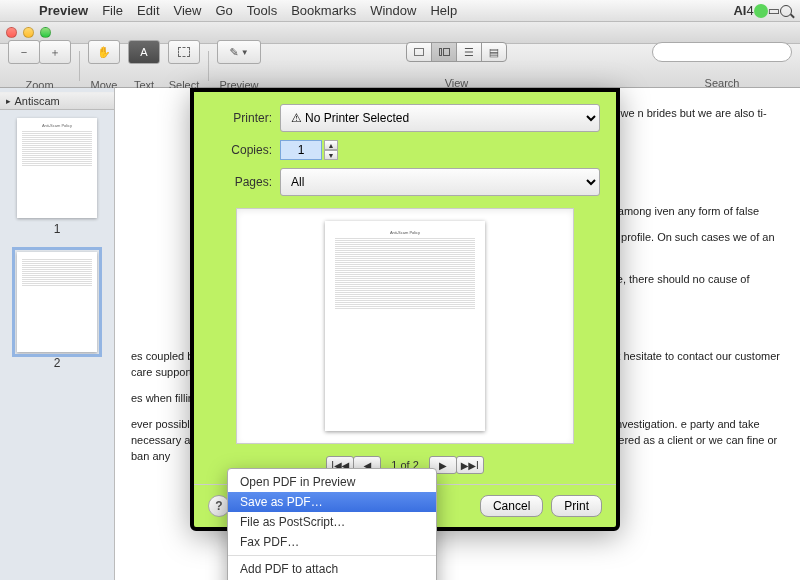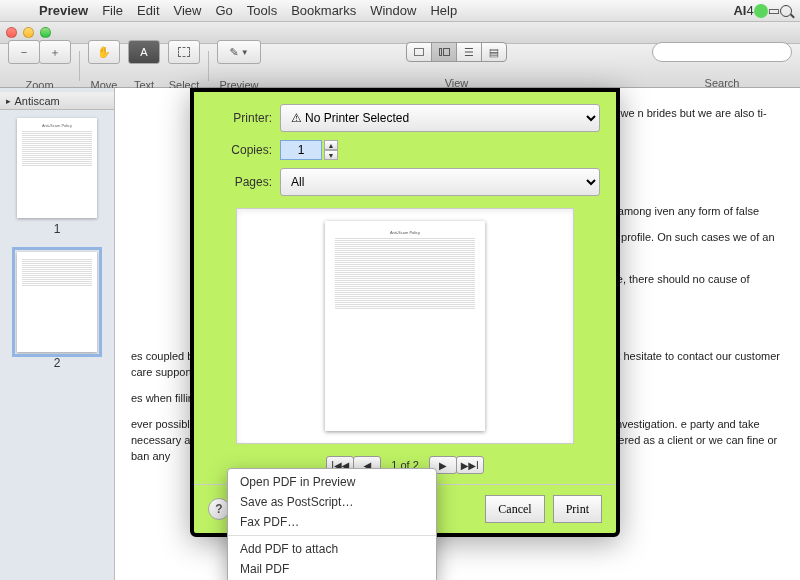--- a/index.html
+++ b/index.html
@@ -48,21 +48,21 @@
   .sheet input[type=text]{ width:42px; height:20px; border:1px solid #7aa6da; background:#cfe3fb; text-align:center; font-size:12px;}
   .stepper { width:14px; height:20px; display:flex; flex-direction:column; margin-left:2px;}
   .stepper span{flex:1; border:1px solid #aaa; background:linear-gradient(#fff,#e0e0e0); font-size:7px; display:flex;align-items:center;justify-content:center;}
   .preview-area { background:#fff; margin: 8px 42px; height: 236px; border:1px solid #ccc; display:flex; align-items:center; justify-content:center; box-shadow: inset 0 2px 6px rgba(0,0,0,.08);}
   .preview-page { width: 160px; height: 210px; background:#fff; box-shadow: 0 1px 4px rgba(0,0,0,.4); font-size:3px; color:#888; padding:10px 10px; line-height:4px; overflow:hidden;}
   .nav-row { display:flex; align-items:center; justify-content:center; gap:10px; padding: 4px 0 10px; font-size:11px;}
   .nav-row .navbtn { width:28px; height:18px; border:1px solid #999; border-radius:3px; background:linear-gradient(#fbfbfb,#e4e4e4); display:flex;align-items:center;justify-content:center; font-size:10px;}
   .nav-row .navbtn + .navbtn { margin-left:-1px;}
   .sheet-footer { border-top:1px solid #ccc; padding: 10px 14px; display:flex; align-items:center; gap:8px;}
   .help-btn { width:22px; height:22px; border-radius:50%; border:1px solid #aaa; background:linear-gradient(#fdfdfd,#e4e4e4); display:flex;align-items:center;justify-content:center; font-weight:bold; color:#555;}
-  .ac-btn { height:28px; padding: 0 12px; border:1px solid #999; border-radius:0; background:linear-gradient(#fdfdfd,#e4e4e4); font-size:12px;font-family:Liberation Serif, serif;}
+  .ac-btn { height:22px; padding: 0 12px; border:1px solid #999; border-radius:8px; background:linear-gradient(#fdfdfd,#e4e4e4); font-size:12px;}
   .ac-btn.pdf::after{content:" ▼"; font-size:9px;}
   .footer-spacer { flex:1; }
   
   .pdf-menu { position:absolute; left:227px; top:468px; width:210px; background:#fff; border:1px solid #aaa; border-radius:4px; box-shadow: 0 6px 20px rgba(0,0,0,.35); z-index:30; padding:3px 0; font-size:12px;}
   .pdf-menu .mi { padding: 3px 12px; cursor:default;}
   .pdf-menu .mi.sel { background: linear-gradient(#5b8def,#3a6fe0); color:#fff;}
   .pdf-menu .sep { height:1px; background:#ddd; margin:3px 0;}
   .gline{height:1px;background:#ddd;margin:1px 0;}
 </style>
 </head>
@@ -287,19 +287,20 @@
     <button class="ac-btn pdf">PDF</button>
     <button class="ac-btn">Show Details</button>
     <div class="footer-spacer"></div>
     <button class="ac-btn">Cancel</button>
     <button class="ac-btn">Print</button>
   </div>
 </div>
 
 <div class="pdf-menu">
   <div class="mi">Open PDF in Preview</div>
-  <div class="mi">Save as PostScript…</div>
+  <div class="mi sel">Save as PDF…</div>
+  <div class="mi">File as PostScript…</div>
   <div class="mi">Fax PDF…</div>
   <div class="sep"></div>
   <div class="mi">Add PDF to attach</div>
   <div class="mi">Mail PDF</div>
 
 </div>
 
 </body></html>

